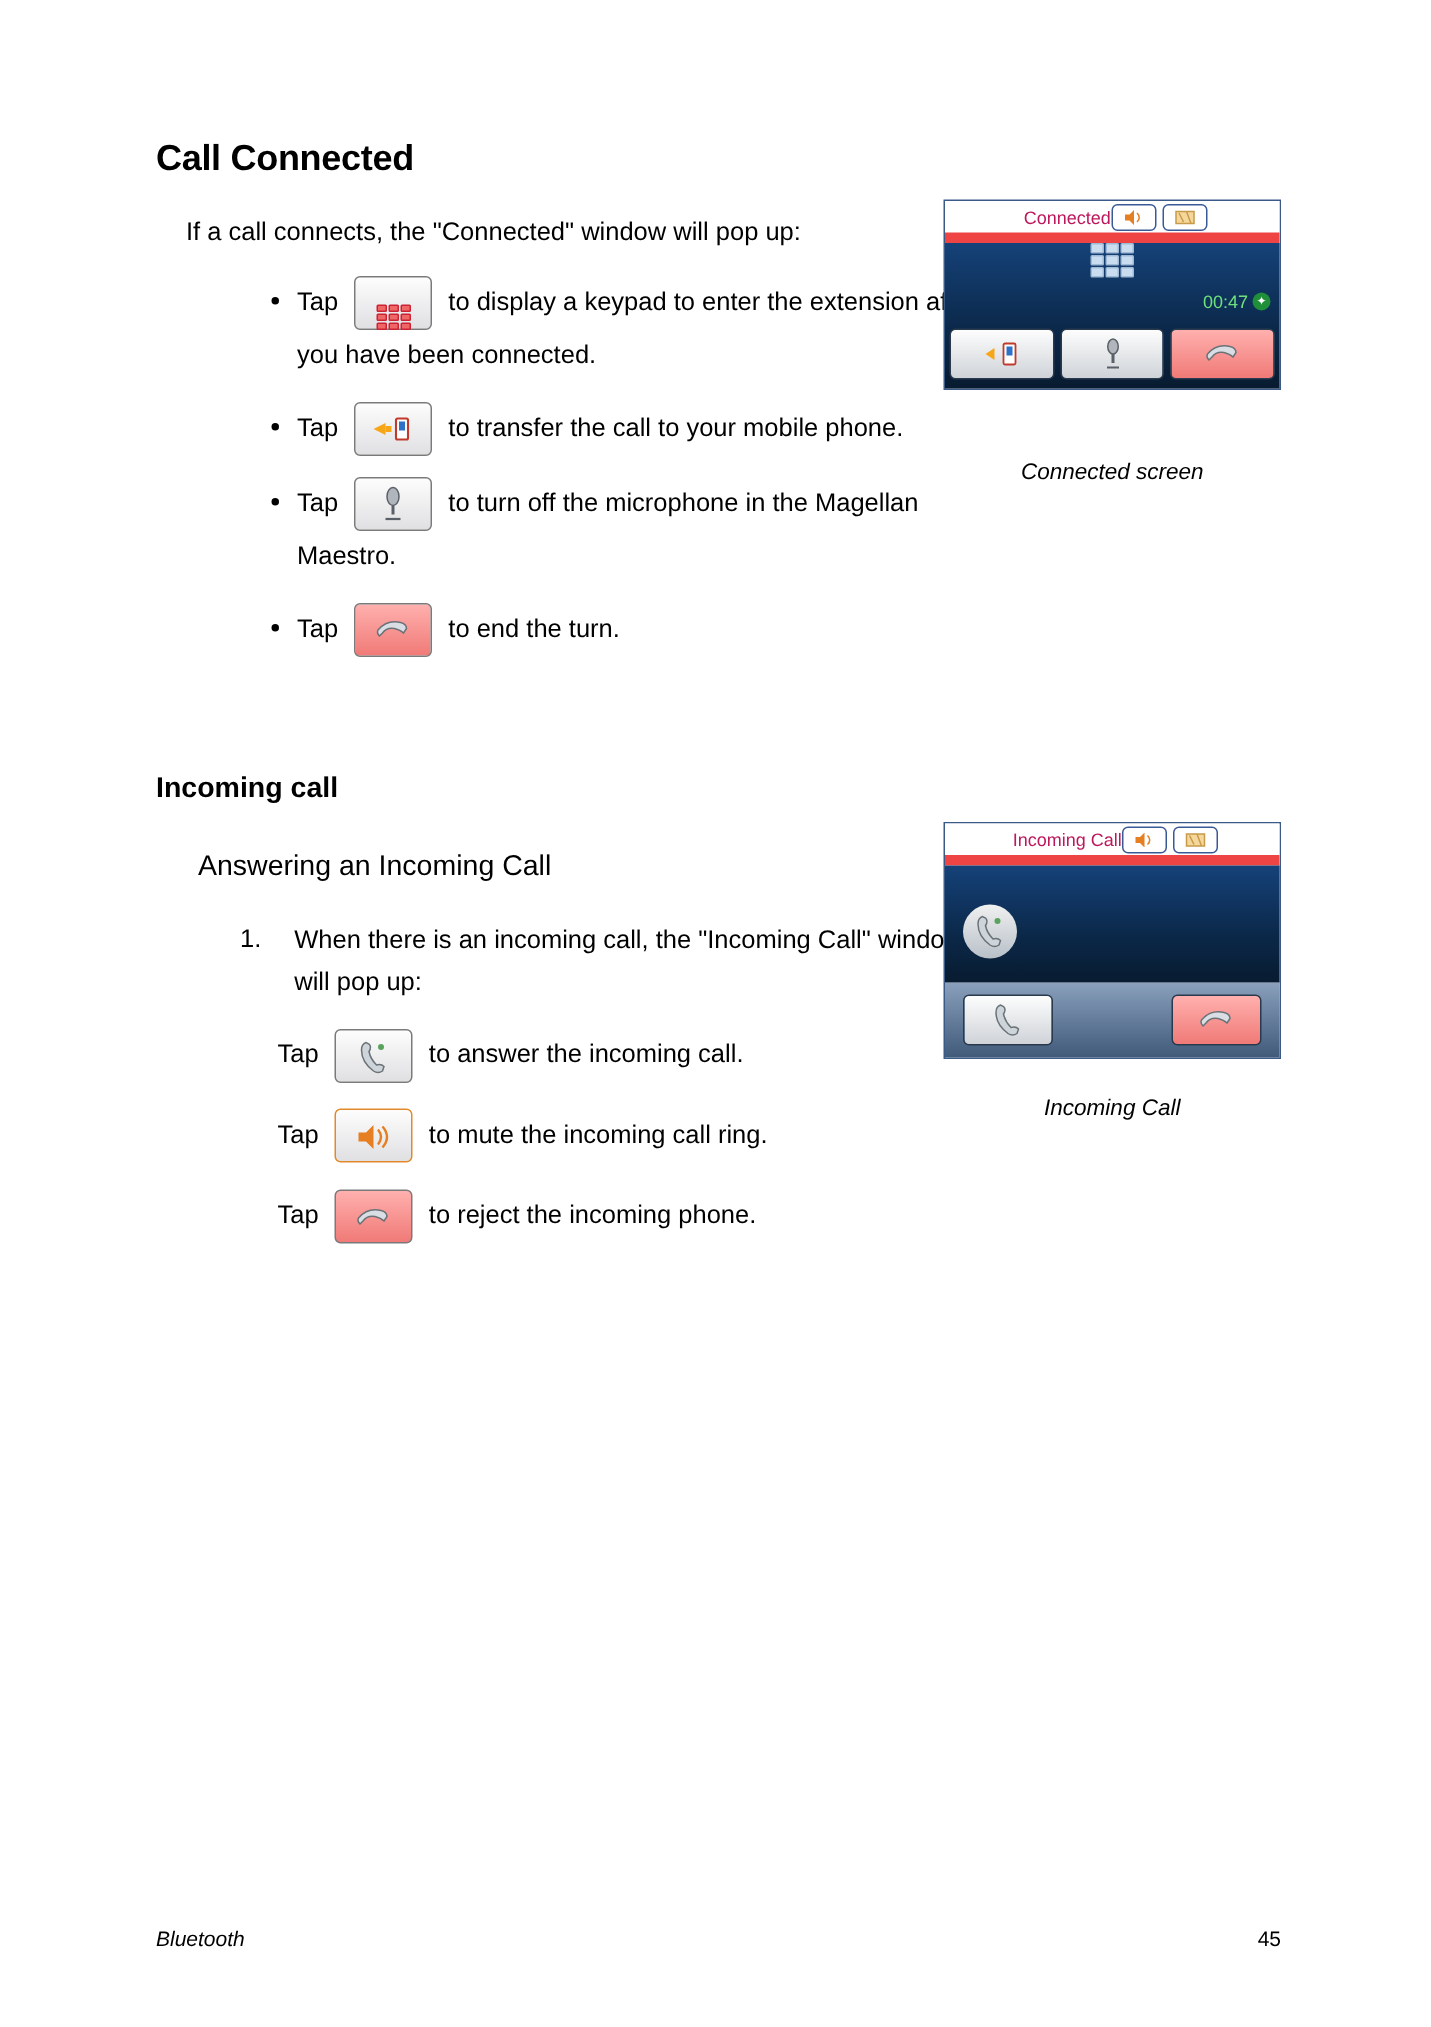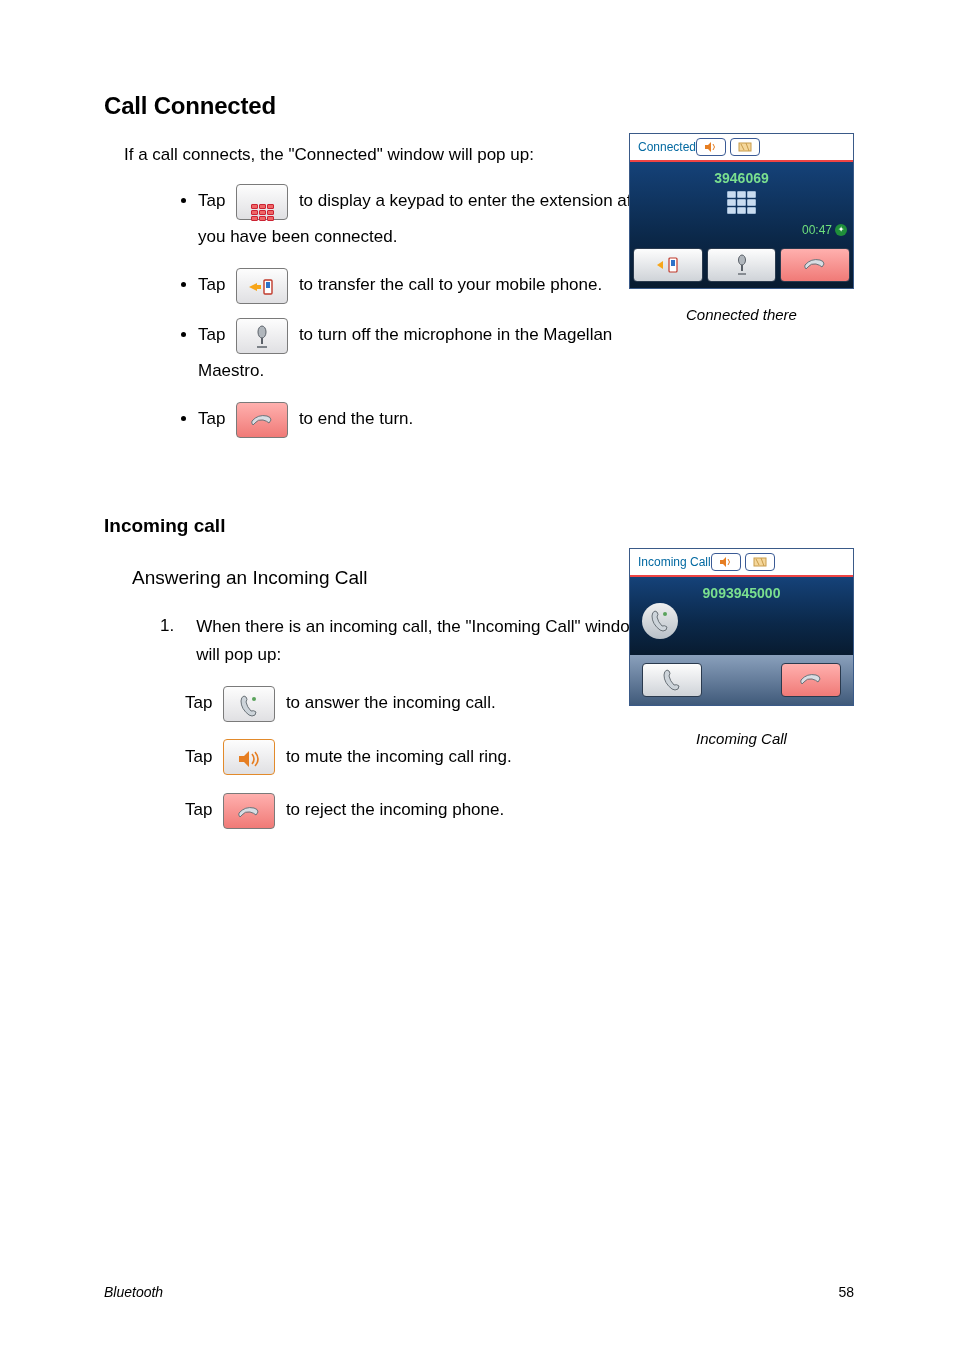--- a/index.html
+++ b/index.html
@@ -90,26 +90,26 @@
     width: 225px;
     border: 1px solid #3a5a88;
     font-family: Arial, sans-serif;
   }
   .connected-screen { top: 133px; }
   .incoming-screen { top: 548px; }
   .scrn-header {
     height: 28px;
     display: flex;
     align-items: center;
-    justify-content: flex-start;
+    justify-content: center;
     padding: 0 4px;
     background: #fff;
-    color: #0369a1;
+    color: #be185d;
     font-size: 12px;
-    border-bottom: 2px solid #ef4444;
+    border-bottom: 7px solid #ef4444;
   }
   .scrn-header-title { padding-left: 4px; }
   .scrn-header-right { display: flex; gap: 4px; }
   .scrn-small-btn {
     width: 30px; height: 18px;
     border: 1px solid #3a5a95;
     border-radius: 4px;
     background: #fff;
     display:flex; align-items:center; justify-content:center;
     font-size: 11px;
@@ -287,21 +287,20 @@
         </span>
       <span class="scrn-small-btn">
           <svg width="14" height="10">
             <rect x="1" y="1" width="12" height="8" fill="#f5d79b" stroke="#c89b4a"></rect>
             <path d="M3 2 L6 8 M8 1 L11 9" stroke="#c89b4a"></path>
           </svg>
         </span>
     </span>
   </div>
   <div class="scrn-body">
-    <div class="scrn-number">3946069</div>
     <div class="scrn-mid">
       <span class="mini-keypad">
         <span class="mkrow">
             <span class="mkcell"></span>
             <span class="mkcell"></span>
             <span class="mkcell"></span>
           </span>
         <span class="mkrow">
             <span class="mkcell"></span>
             <span class="mkcell"></span>
@@ -334,21 +333,21 @@
           </svg>
       </div>
       <div class="scrn-btn red">
         <svg width="24" height="18" viewBox="0 0 24 18">
             <path d="M3 13 Q1 11 2 9 Q8 2 17 4 Q21 5 21 8 L19 11 Q17 9 13 8 Q8 7 5 11 Z" fill="#d8dee4" stroke="#6a7278"></path>
           </svg>
       </div>
     </div>
   </div>
 </div>
-<div class="caption caption-pos-1">Connected there</div>
+<div class="caption caption-pos-1">Connected screen</div>
 
 <div class="spacer-section"></div>
 
 <div class="heading2">Incoming call</div>
 <div class="subheading">Answering an Incoming Call</div>
 
 <div class="num-list">
   <div class="num-row">
     <div>1.</div>
     <div class="body">When there is an incoming call, the "Incoming Call" window will pop up:</div>
@@ -398,21 +397,20 @@
         </span>
       <span class="scrn-small-btn">
           <svg width="14" height="10">
             <rect x="1" y="1" width="12" height="8" fill="#f5d79b" stroke="#c89b4a"></rect>
             <path d="M3 2 L6 8 M8 1 L11 9" stroke="#c89b4a"></path>
           </svg>
         </span>
     </span>
   </div>
   <div class="incoming-body-top">
-    <div class="incoming-number">9093945000</div>
     <div class="incoming-phone-icon">
       <svg width="22" height="26" viewBox="0 0 22 26">
           <path d="M6 3 Q3 4 3 8 Q3 16 11 22 Q14 24 17 22 L18 19 Q16 17 13 18 Q9 14 8 9 Q10 6 8 4 Z" fill="#cdd4da" stroke="#6a7278"></path>
           <circle cx="16" cy="6" r="2" fill="#5aa35c"></circle>
         </svg>
     </div>
   </div>
   <div class="incoming-body-bottom">
     <div class="inc-btn">
       <svg width="22" height="26" viewBox="0 0 22 26">
@@ -423,14 +421,14 @@
       <svg width="24" height="18" viewBox="0 0 24 18">
           <path d="M3 13 Q1 11 2 9 Q8 2 17 4 Q21 5 21 8 L19 11 Q17 9 13 8 Q8 7 5 11 Z" fill="#d8dee4" stroke="#6a7278"></path>
         </svg>
     </div>
   </div>
 </div>
 <div class="caption caption-pos-2">Incoming Call</div>
 
 <div class="footer">
   <span>Bluetooth</span>
-  <span class="pn">58</span>
+  <span class="pn">45</span>
 </div>
 
 </body></html>

